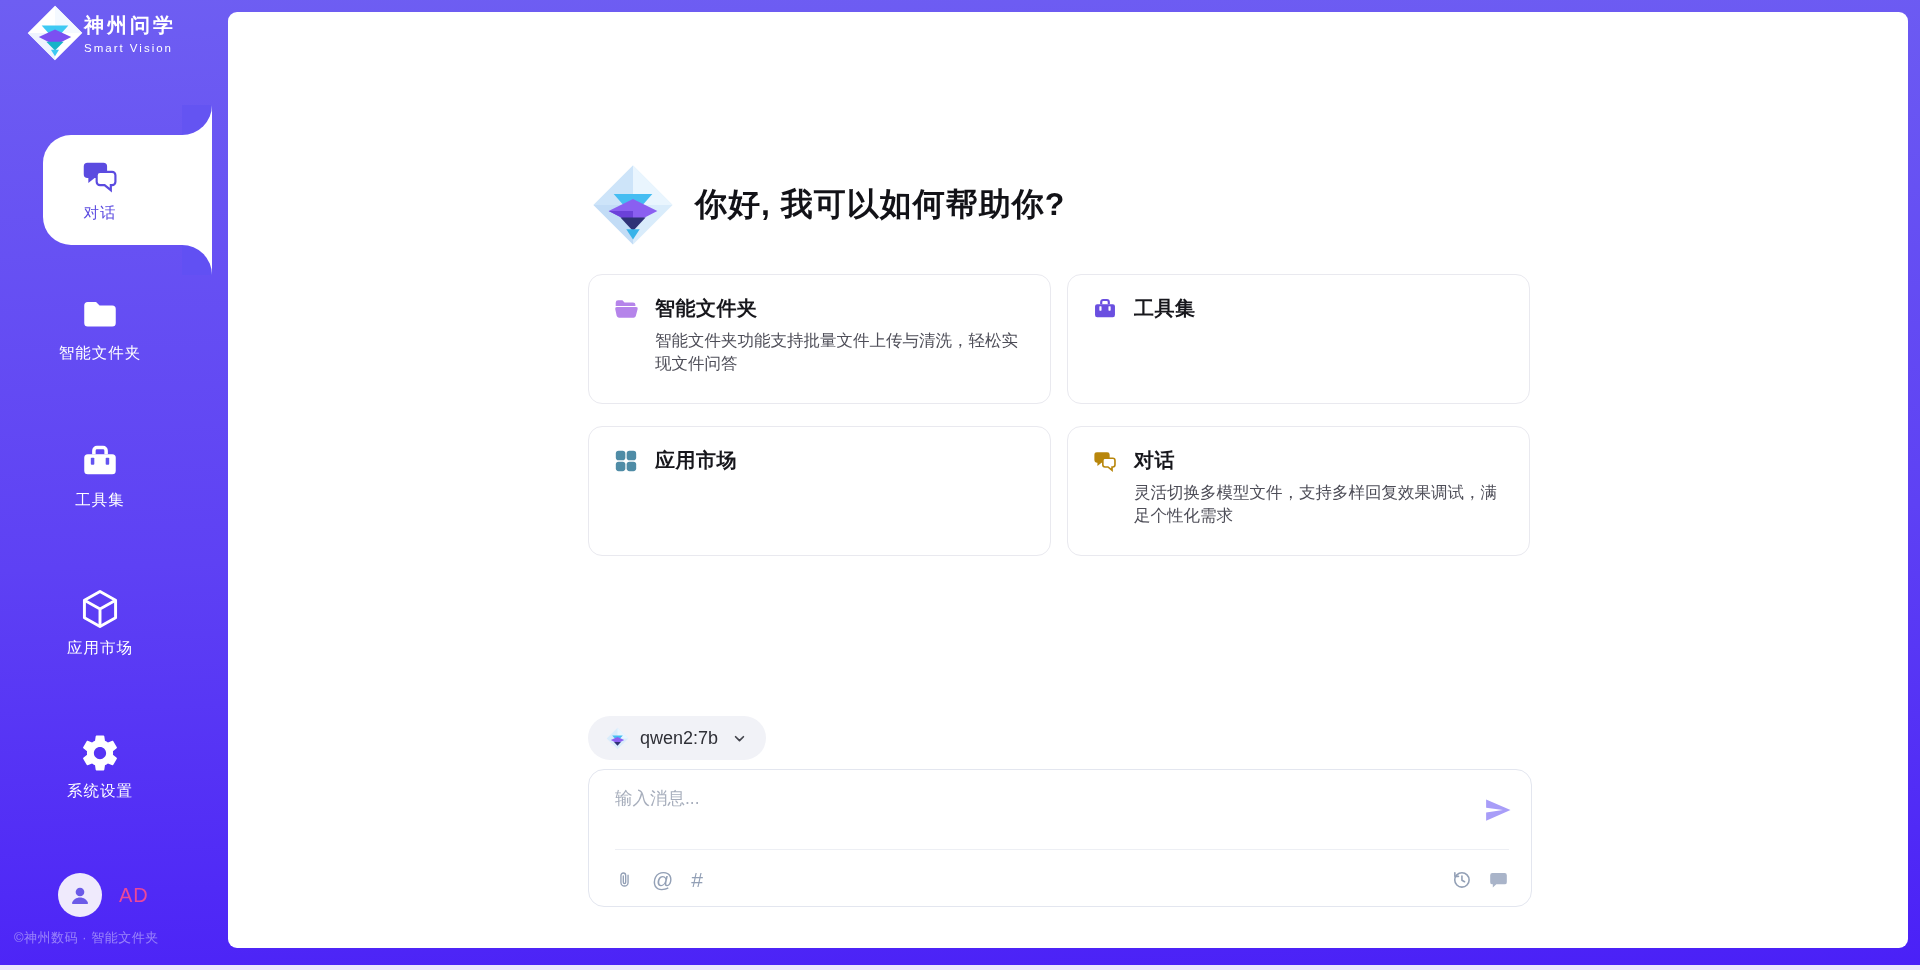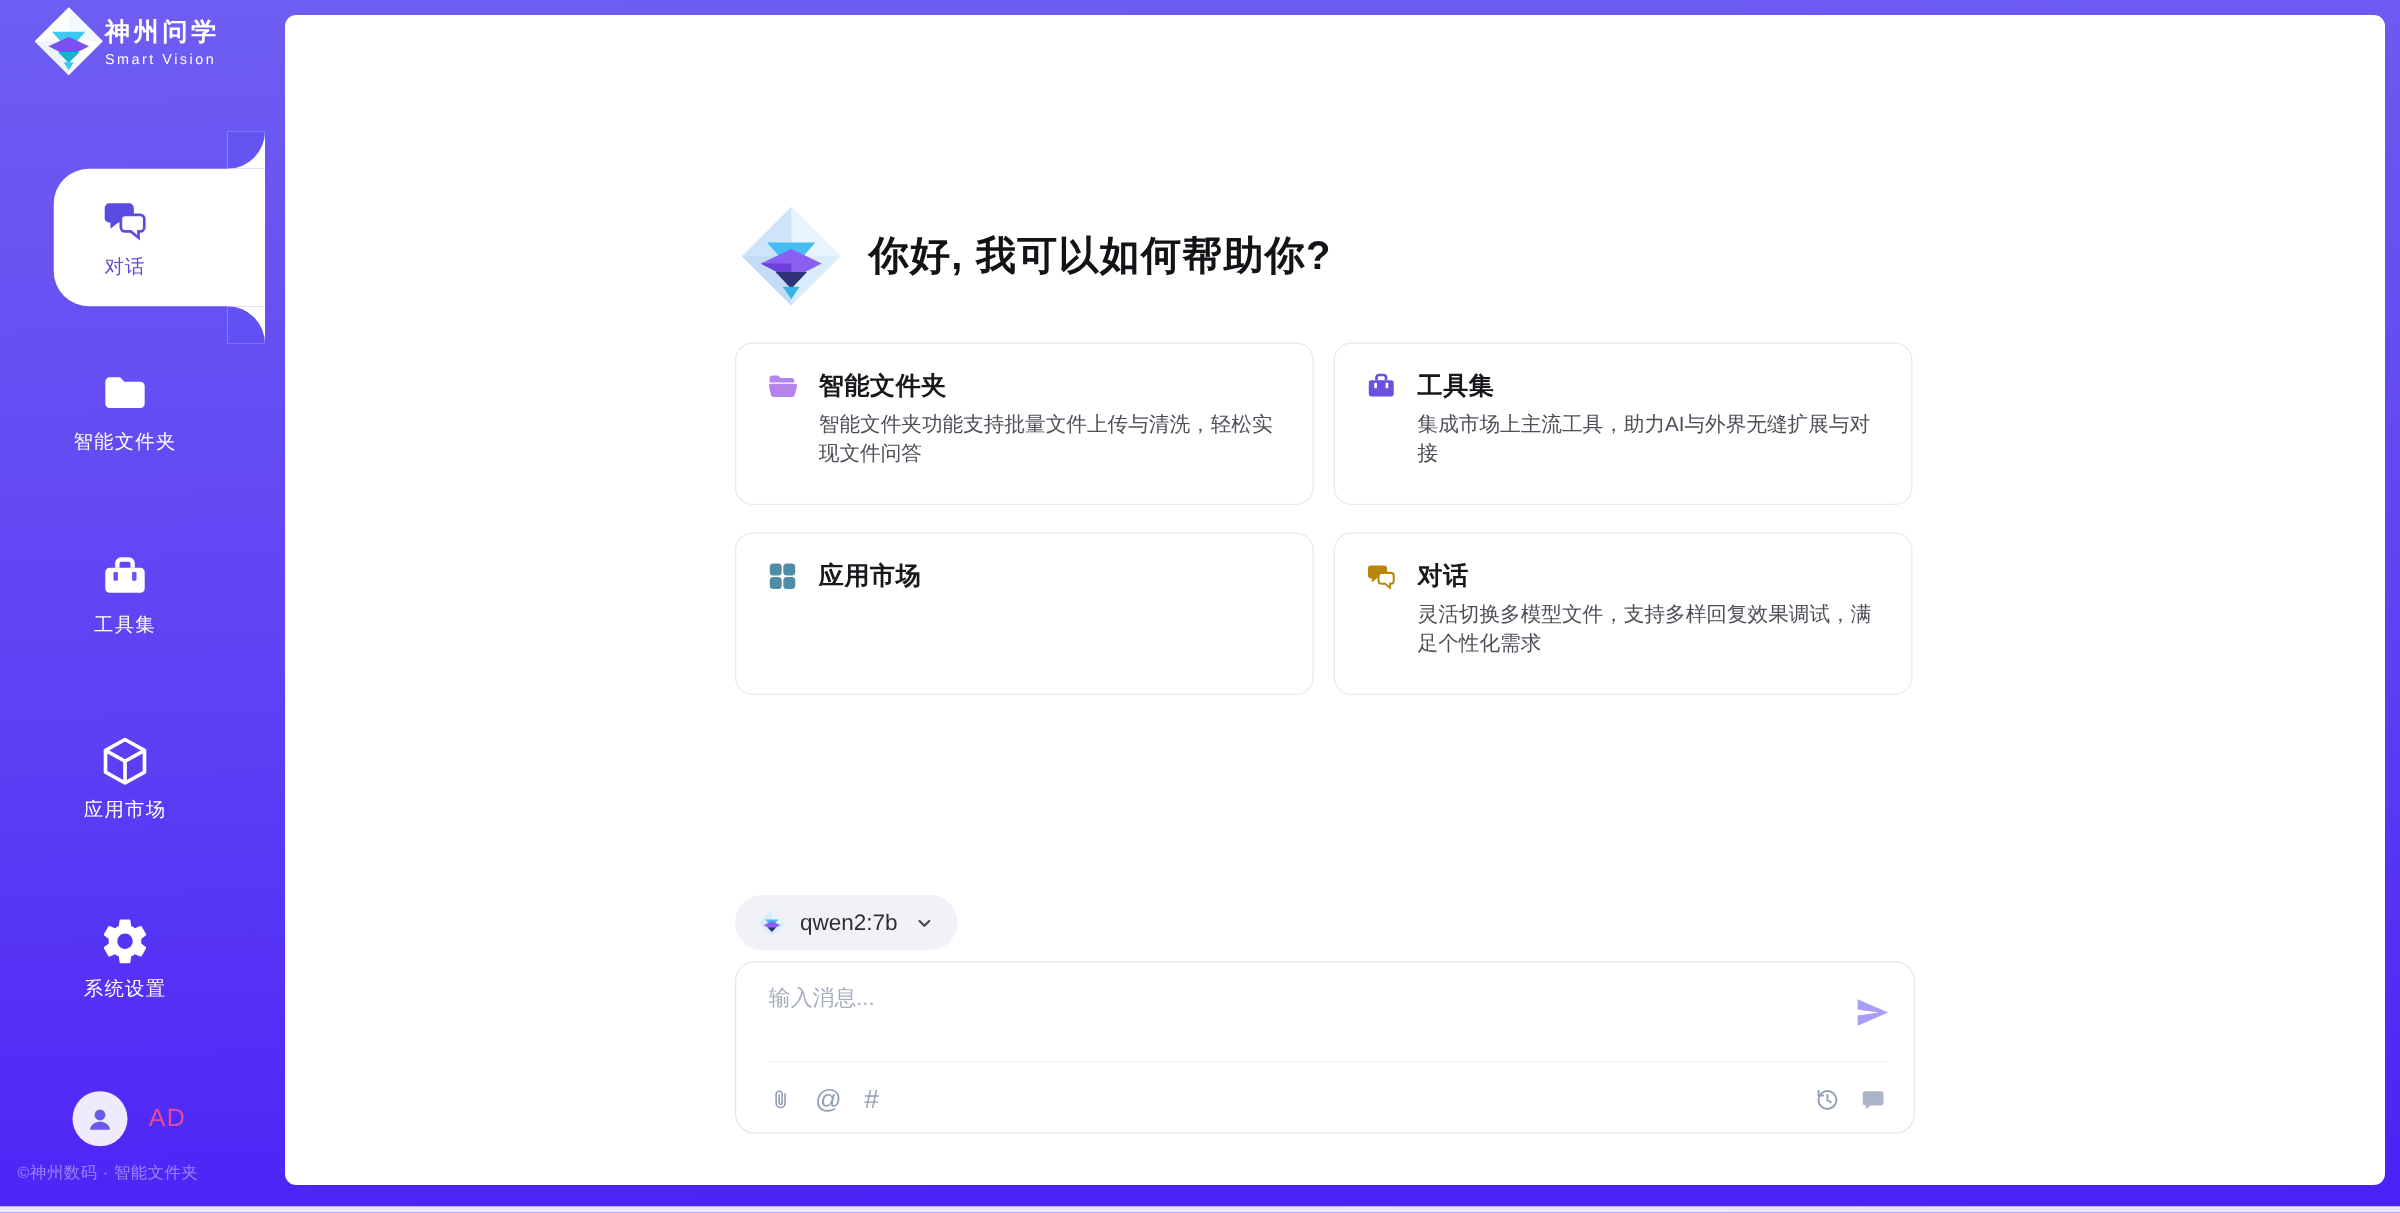--- a/index.html
+++ b/index.html
@@ -227,21 +227,20 @@
       <div class="card">
         <div class="card-head">
           <svg class="card-icon" viewBox="0 0 24 24">
             <path d="M8.5 7.5v-2a1.8 1.8 0 0 1 1.8-1.8h3.4a1.8 1.8 0 0 1 1.8 1.8v2" fill="none" stroke="#6a4fe0" stroke-width="2"></path>
             <rect x="2.8" y="7.5" width="18.4" height="12" rx="2" fill="#6a4fe0"></rect>
             <rect x="6.8" y="9.5" width="2" height="4" rx="0.5" fill="#fff"></rect>
             <rect x="15.2" y="9.5" width="2" height="4" rx="0.5" fill="#fff"></rect>
           </svg>
           <span class="card-title">工具集</span>
         </div>
-        <p class="card-desc">集成市场上主流工具，助力AI与外界无缝扩展与对接</p>
       </div>
 
       <div class="card">
         <div class="card-head">
           <svg class="card-icon" viewBox="0 0 24 24" fill="#4f8ca6">
             <rect x="2.6" y="2.6" width="8.8" height="8.8" rx="2.6"></rect>
             <rect x="12.6" y="2.6" width="8.8" height="8.8" rx="2.6"></rect>
             <rect x="2.6" y="12.6" width="8.8" height="8.8" rx="2.6"></rect>
             <rect x="12.6" y="12.6" width="8.8" height="8.8" rx="2.6"></rect>
           </svg>

